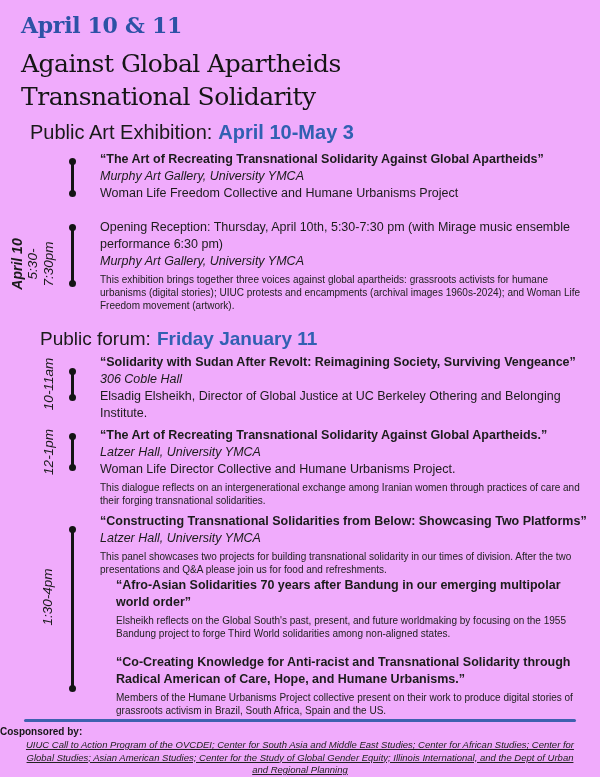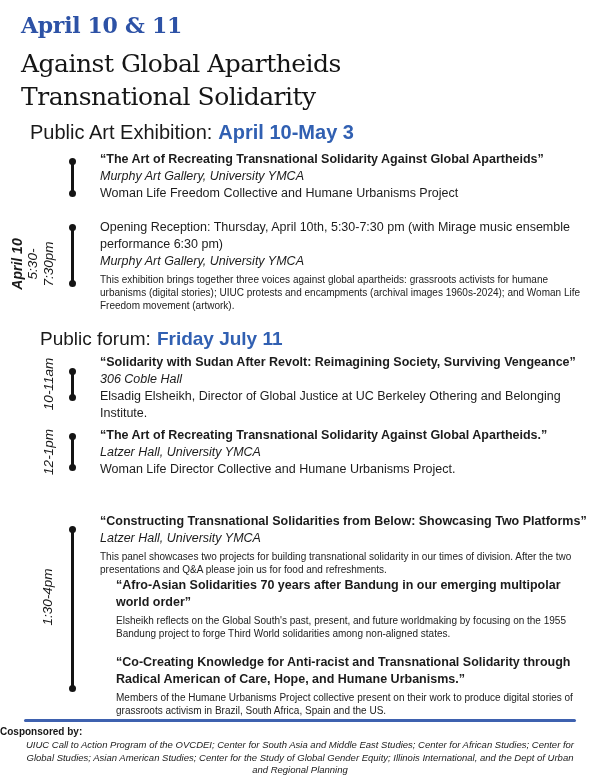--- a/index.html
+++ b/index.html
@@ -1,20 +1,20 @@
 <!DOCTYPE html>
 <html><head>
 <meta charset="utf-8">
 <style>
   * { margin:0; padding:0; box-sizing:border-box; }
   html,body { background:#e9e7e3; }
   body { font-family:"Liberation Sans", sans-serif; }
   .page {
     position:relative; width:600px; height:777px; margin:0 auto;
-    background:#ffffff; color:#1a1a1a; overflow:hidden;
+    background:#f0abfc; color:#1a1a1a; overflow:hidden;
   }
   
   .poster-dates {
     position:absolute; left:21px; top:12px;
     font-family:"DejaVu Serif", serif; font-weight:bold;
     font-size:22px; letter-spacing:-0.3px; color:#2d52a6;
   }
   .main-title {
     position:absolute; left:21px; top:47px;
     font-family:"DejaVu Serif", serif; font-size:25px;
@@ -68,21 +68,21 @@
     position:absolute; left:24px; top:719px; width:552px; height:3px;
     background:#3e61af; border-radius:2px;
   }
   .cosponsored {
     position:absolute; left:0; top:726px; width:600px;
     font-size:10px; font-weight:bold; color:#161616;
   }
   .sponsors {
     position:absolute; left:20px; top:739px; width:560px;
     text-align:center; font-size:9.5px; font-style:italic;
-    line-height:12.5px; color:#222;
+    line-height:12.5px; color:#222;text-decoration:underline;
   }
 </style>
 </head>
 <body>
 
 <div class="page">
 
   <div class="poster-dates">April 10 &amp; 11</div>
   <div class="main-title">
     <div>Against Global Apartheids</div>
@@ -114,33 +114,34 @@
     <p>Woman Life Freedom Collective and Humane Urbanisms Project</p>
   </div>
 
   <div class="event" id="ev-reception">
     <p><span class="b">Opening Reception: Thursday, April 10th, 5:30-7:30 pm</span><span> (with Mirage music ensemble performance 6:30 pm)</span></p>
     <p class="venue">Murphy Art Gallery, University YMCA</p>
     <p class="small">This exhibition brings together three voices against global apartheids: grassroots activists for humane urbanisms (digital stories); UIUC protests and encampments (archival images 1960s-2024); and Woman Life Freedom movement (artwork).</p>
   </div>
 
   <div class="section-heading" id="forum-heading">
-    <span>Public forum:</span><span class="blue-bold">Friday July 11</span>
+    <span>Public forum:</span><span class="blue-bold">Friday January 11</span>
   </div>
 
   <div class="event" id="ev-s1">
     <p class="title">“Solidarity with Sudan After Revolt: Reimagining Society, Surviving Vengeance”</p>
     <p class="venue">306 Coble Hall</p>
     <p>Elsadig Elsheikh, Director of Global Justice at UC Berkeley Othering and Belonging Institute.</p>
   </div>
 
   <div class="event" id="ev-s2">
     <p class="title">“The Art of Recreating Transnational Solidarity Against Global Apartheids.”</p>
     <p class="venue">Latzer Hall, University YMCA</p>
     <p>Woman Life Director Collective and Humane Urbanisms Project.</p>
+    <p class="small">This dialogue reflects on an intergenerational exchange among Iranian women through practices of care and their forging transnational solidarities.</p>
   </div>
 
   <div class="event" id="ev-s3">
     <p class="title">“Constructing Transnational Solidarities from Below: Showcasing Two Platforms”</p>
     <p class="venue">Latzer Hall, University YMCA</p>
     <p class="small"><span>This panel showcases two projects for building transnational solidarity in our times of division.</span><span class="b"> After the two presentations and Q&amp;A please join us for food and refreshments.</span></p>
   </div>
 
   <div class="event sub-event" id="ev-talk-a">
     <p class="title">“Afro-Asian Solidarities 70 years after Bandung in our emerging multipolar world order”</p>

